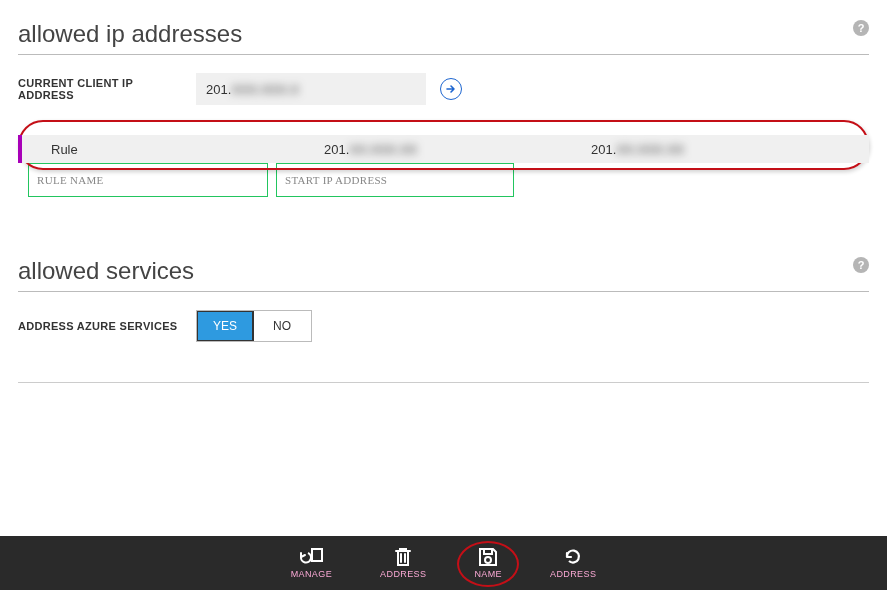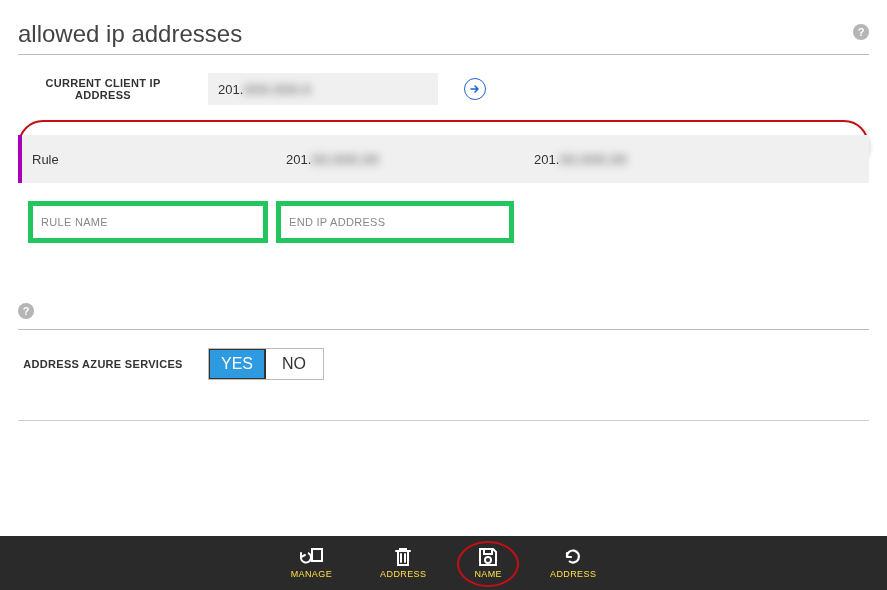--- a/index.html
+++ b/index.html
@@ -12,21 +12,21 @@
     width: 887px;
     height: 590px;
     position: relative;
     overflow: hidden;
   }
   .content {
     padding: 20px 18px 0 18px;
   }
   .section-header {
     display: flex;
-    align-items: center;
+    align-items: flex-start;
     justify-content: space-between;
     border-bottom: 1px solid #bbb;
     padding-bottom: 6px;
     margin-bottom: 18px;
   }
   .section-title {
     font-size: 24px;
     font-weight: 200;
     color: #444;
   }
@@ -39,23 +39,22 @@
     font-weight: bold;
     display: flex;
     align-items: center;
     justify-content: center;
     font-family: Arial, sans-serif;
     margin-bottom: 4px;
   }
   .row {
     display: flex;
     align-items: center;
-    gap: 20px;
+    gap: 8px;
     margin-bottom: 18px;
-    text-align: center;
   }
   .field-label {
     font-size: 11px;
     font-weight: 600;
     color: #333;
     letter-spacing: 0.3px;
     width: 170px;
     flex-shrink: 0;
   }
   .ip-display {
@@ -91,23 +90,24 @@
     border: 2px solid #c40f17;
     border-radius: 26px;
     pointer-events: none;
     box-shadow: 1px 2px 4px rgba(0,0,0,0.18);
   }
 
   .rule-row {
     display: flex;
     align-items: stretch;
     background: #f0f0f0;
-    height: 48px;
-    margin-bottom: 18px;
+    height: 28px;
+    margin-bottom: 0;
     position: relative;
+    gap: 19px;
   }
   .rule-accent {
     width: 4px;
     background: #a800b8;
     flex-shrink: 0;
   }
   .rule-cell {
     display: flex;
     align-items: center;
     padding: 0 10px;
@@ -120,25 +120,25 @@
 
   .blur { filter: blur(4px); display:inline-block; }
 
   .inputs-row {
     display: flex;
     gap: 8px;
     margin-left: 10px;
   }
   .inputs-row input {
     height: 26px;
-    border: 5px solid #22c55e;
+    border: 1px solid #22c55e;
     padding: 16px 8px;
     font-size: 11px;
     color: #333;
-    font-family: Liberation Sans, sans-serif;
+    font-family: Liberation Serif, serif;
   }
   .inputs-row input::placeholder {
     color: #888;
     font-size: 11px;
     letter-spacing: 0.3px;
   }
   .in-name  { width: 240px; }
   .in-start { width: 238px; }
   .in-end   { width: 238px; }
 
@@ -148,21 +148,21 @@
     display: flex;
     border: 1px solid #bbb;
     height: 32px;
     overflow: hidden;
   }
   .toggle-opt {
     width: 58px;
     display: flex;
     align-items: center;
     justify-content: center;
-    font-size: 16px;
+    font-size: 12px;
     cursor: pointer;
     background: #fff;
     color: #333;
   }
   .toggle-opt.selected {
     background: #2e9ae0;
     color: #fff;
     border: 2px solid #333;
     margin: -1px;
     position: relative;
@@ -182,21 +182,21 @@
     background: #2a2a2a;
     display: flex;
     align-items: center;
     justify-content: center;
     gap: 48px;
   }
   .cmd {
     display: flex;
     flex-direction: column;
     align-items: center;
-    color: #fde047;
+    color: #f9a8d4;
     cursor: pointer;
     position: relative;
     gap: 2px;
   }
   .cmd-label {
     font-size: 9px;
     letter-spacing: 0.4px;
     font-family: "Segoe UI", Arial, sans-serif;
   }
   .cmd svg { display:block; }
@@ -249,26 +249,27 @@
           <span class="blur">XX.XXX.XX</span>
       </div>
       <div class="rule-cell col-end">
         <span>201.</span>
           <span class="blur">XX.XXX.XX</span>
       </div>
     </div>
 
     <div class="inputs-row">
       <input class="in-name" placeholder="RULE NAME" style="">
-      <input class="in-end" placeholder="END IP ADDRESS" style="">
+      <input class="in-start" placeholder="START IP ADDRESS" style="">
     </div>
   </div>
 
   <div class="section2">
     <div class="section-header">
+      <div class="section-title">allowed services</div>
       <div class="help-icon">?</div>
     </div>
 
     <div class="row">
       <div class="field-label">ADDRESS AZURE SERVICES</div>
       <div class="toggle">
         <div class="toggle-opt selected">YES</div>
         <div class="toggle-opt">NO</div>
       </div>
     </div>

